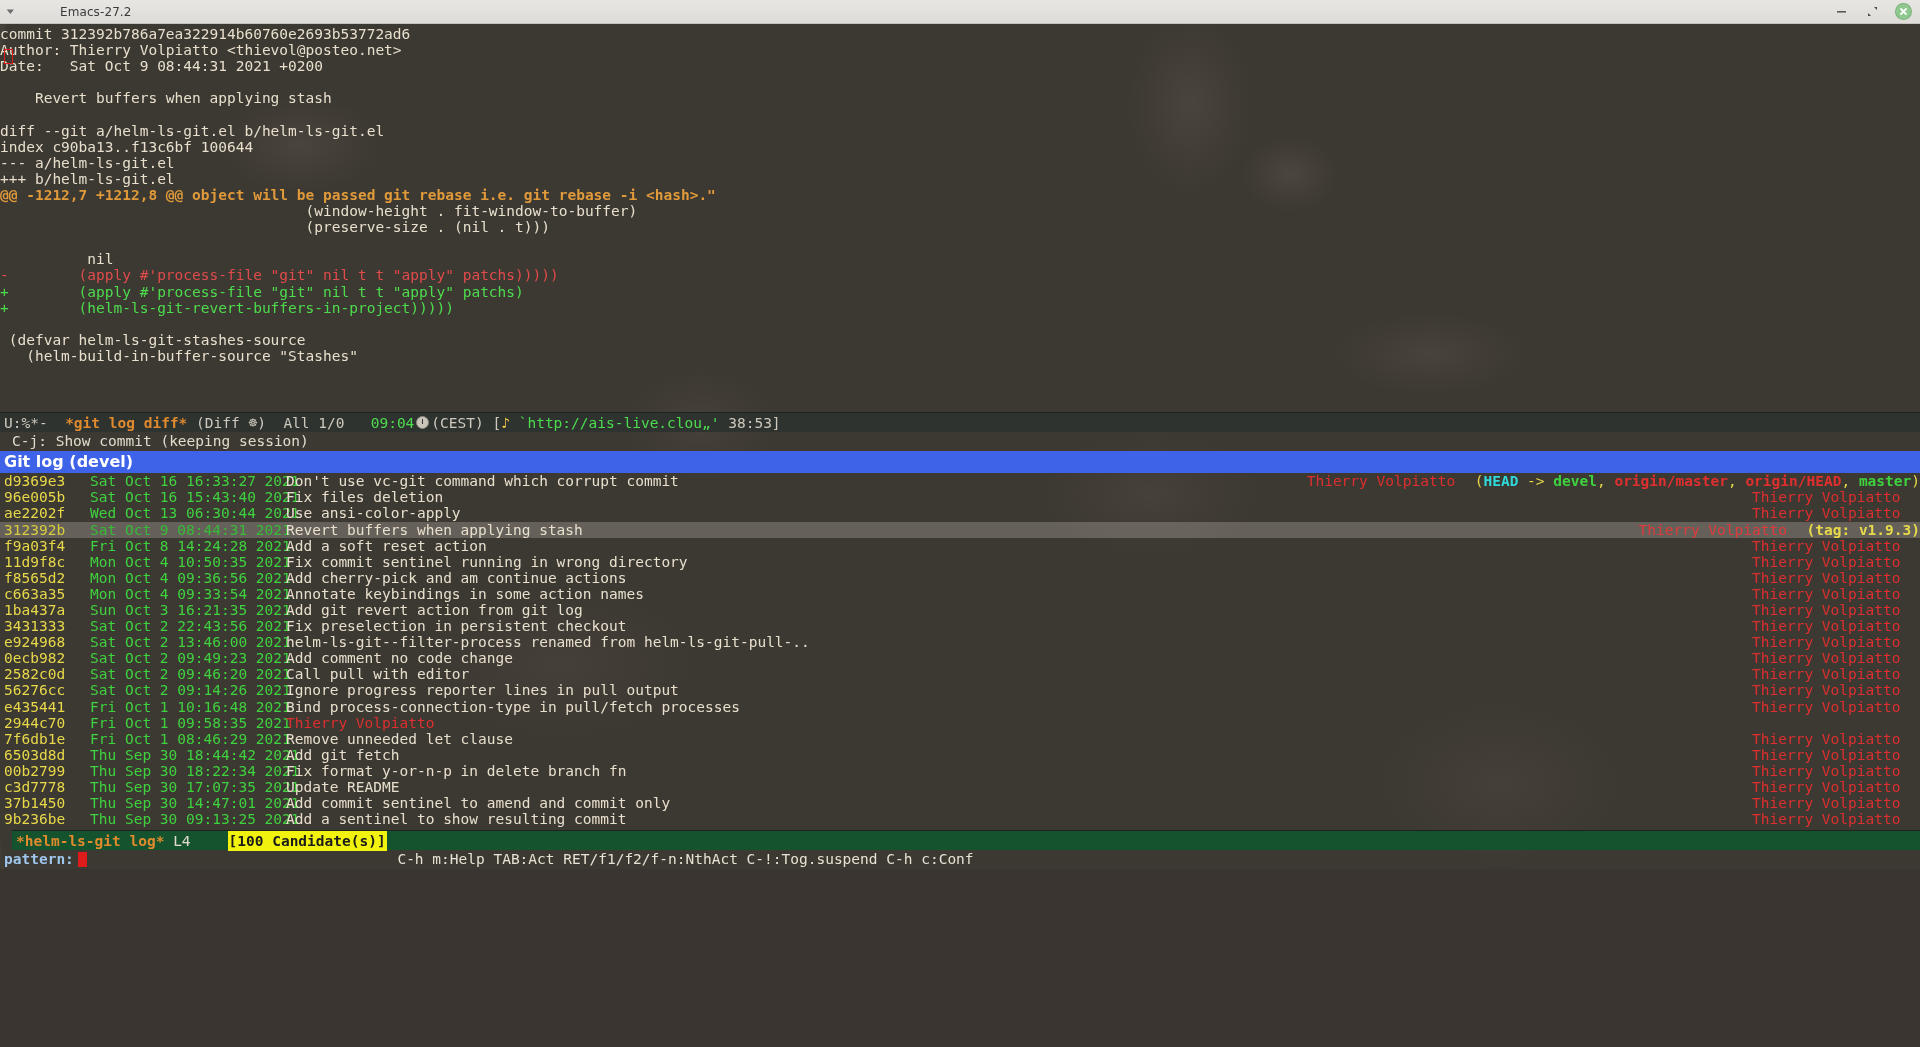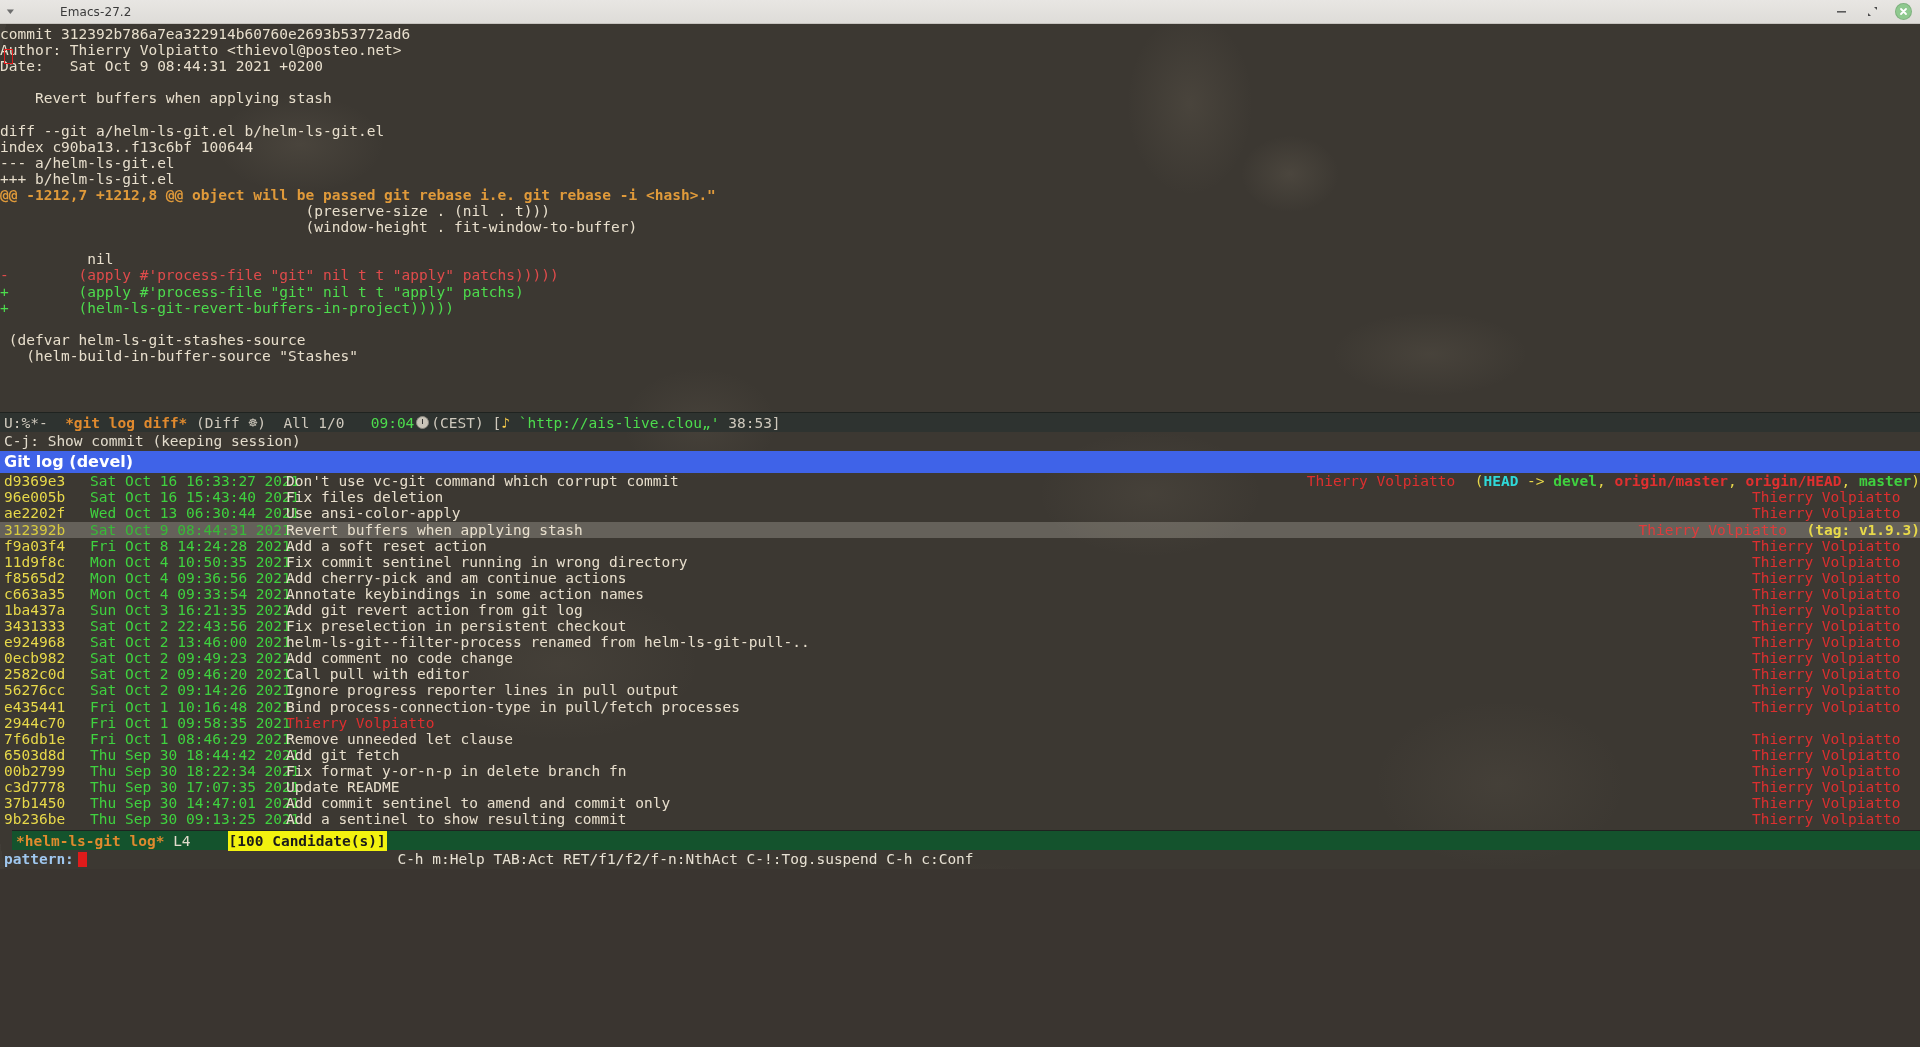--- a/index.html
+++ b/index.html
@@ -102,21 +102,21 @@
     margin: 0 2px; vertical-align: -2px;
   }
   .clock-glyph::after {
     content: ""; position: absolute; left: 5px; top: 2px;
     width: 1px; height: 5px; background: #333;
   }
 
   
   .helpline {
     height: 19px; line-height: 19px; font-size: 14.5px;
-    color: #e2dbcc; white-space: pre; padding-left: 4px;
+    color: #e2dbcc; white-space: pre; padding-left: 12px;
     background: transparent;
   }
 
   
   .helm-header {
     height: 22px; line-height: 22px;
     background: #3f63e8;
     color: #ffffff;
     font-family: "DejaVu Sans", "Liberation Sans", sans-serif;
     font-size: 16px; font-weight: bold;
@@ -228,22 +228,22 @@
       <div class="line c-plain">Author: Thierry Volpiatto &lt;thievol@posteo.net&gt;</div>
       <div class="line c-plain">Date:   Sat Oct 9 08:44:31 2021 +0200</div>
       <div class="line c-plain">&nbsp;</div>
       <div class="line c-plain">    Revert buffers when applying stash</div>
       <div class="line c-plain">&nbsp;</div>
       <div class="line c-plain">diff --git a/helm-ls-git.el b/helm-ls-git.el</div>
       <div class="line c-plain">index c90ba13..f13c6bf 100644</div>
       <div class="line c-plain">--- a/helm-ls-git.el</div>
       <div class="line c-plain">+++ b/helm-ls-git.el</div>
       <div class="line c-hunk-b">@@ -1212,7 +1212,8 @@ object will be passed git rebase i.e. git rebase -i &lt;hash&gt;."</div>
+      <div class="line c-plain">                                   (window-height . fit-window-to-buffer)</div>
       <div class="line c-plain">                                   (preserve-size . (nil . t)))</div>
-      <div class="line c-plain">                                   (window-height . fit-window-to-buffer)</div>
       <div class="line c-plain">&nbsp;</div>
       <div class="line c-plain">          nil</div>
       <div class="line c-del">-        (apply #'process-file "git" nil t t "apply" patchs)))))</div>
       <div class="line c-add">+        (apply #'process-file "git" nil t t "apply" patchs)</div>
       <div class="line c-add">+        (helm-ls-git-revert-buffers-in-project)))))</div>
       <div class="line c-plain">&nbsp;</div>
       <div class="line c-plain"> (defvar helm-ls-git-stashes-source</div>
       <div class="line c-plain">   (helm-build-in-buffer-source "Stashes"</div>
       <div class="line">&nbsp;</div>
       <div class="line">&nbsp;</div>

